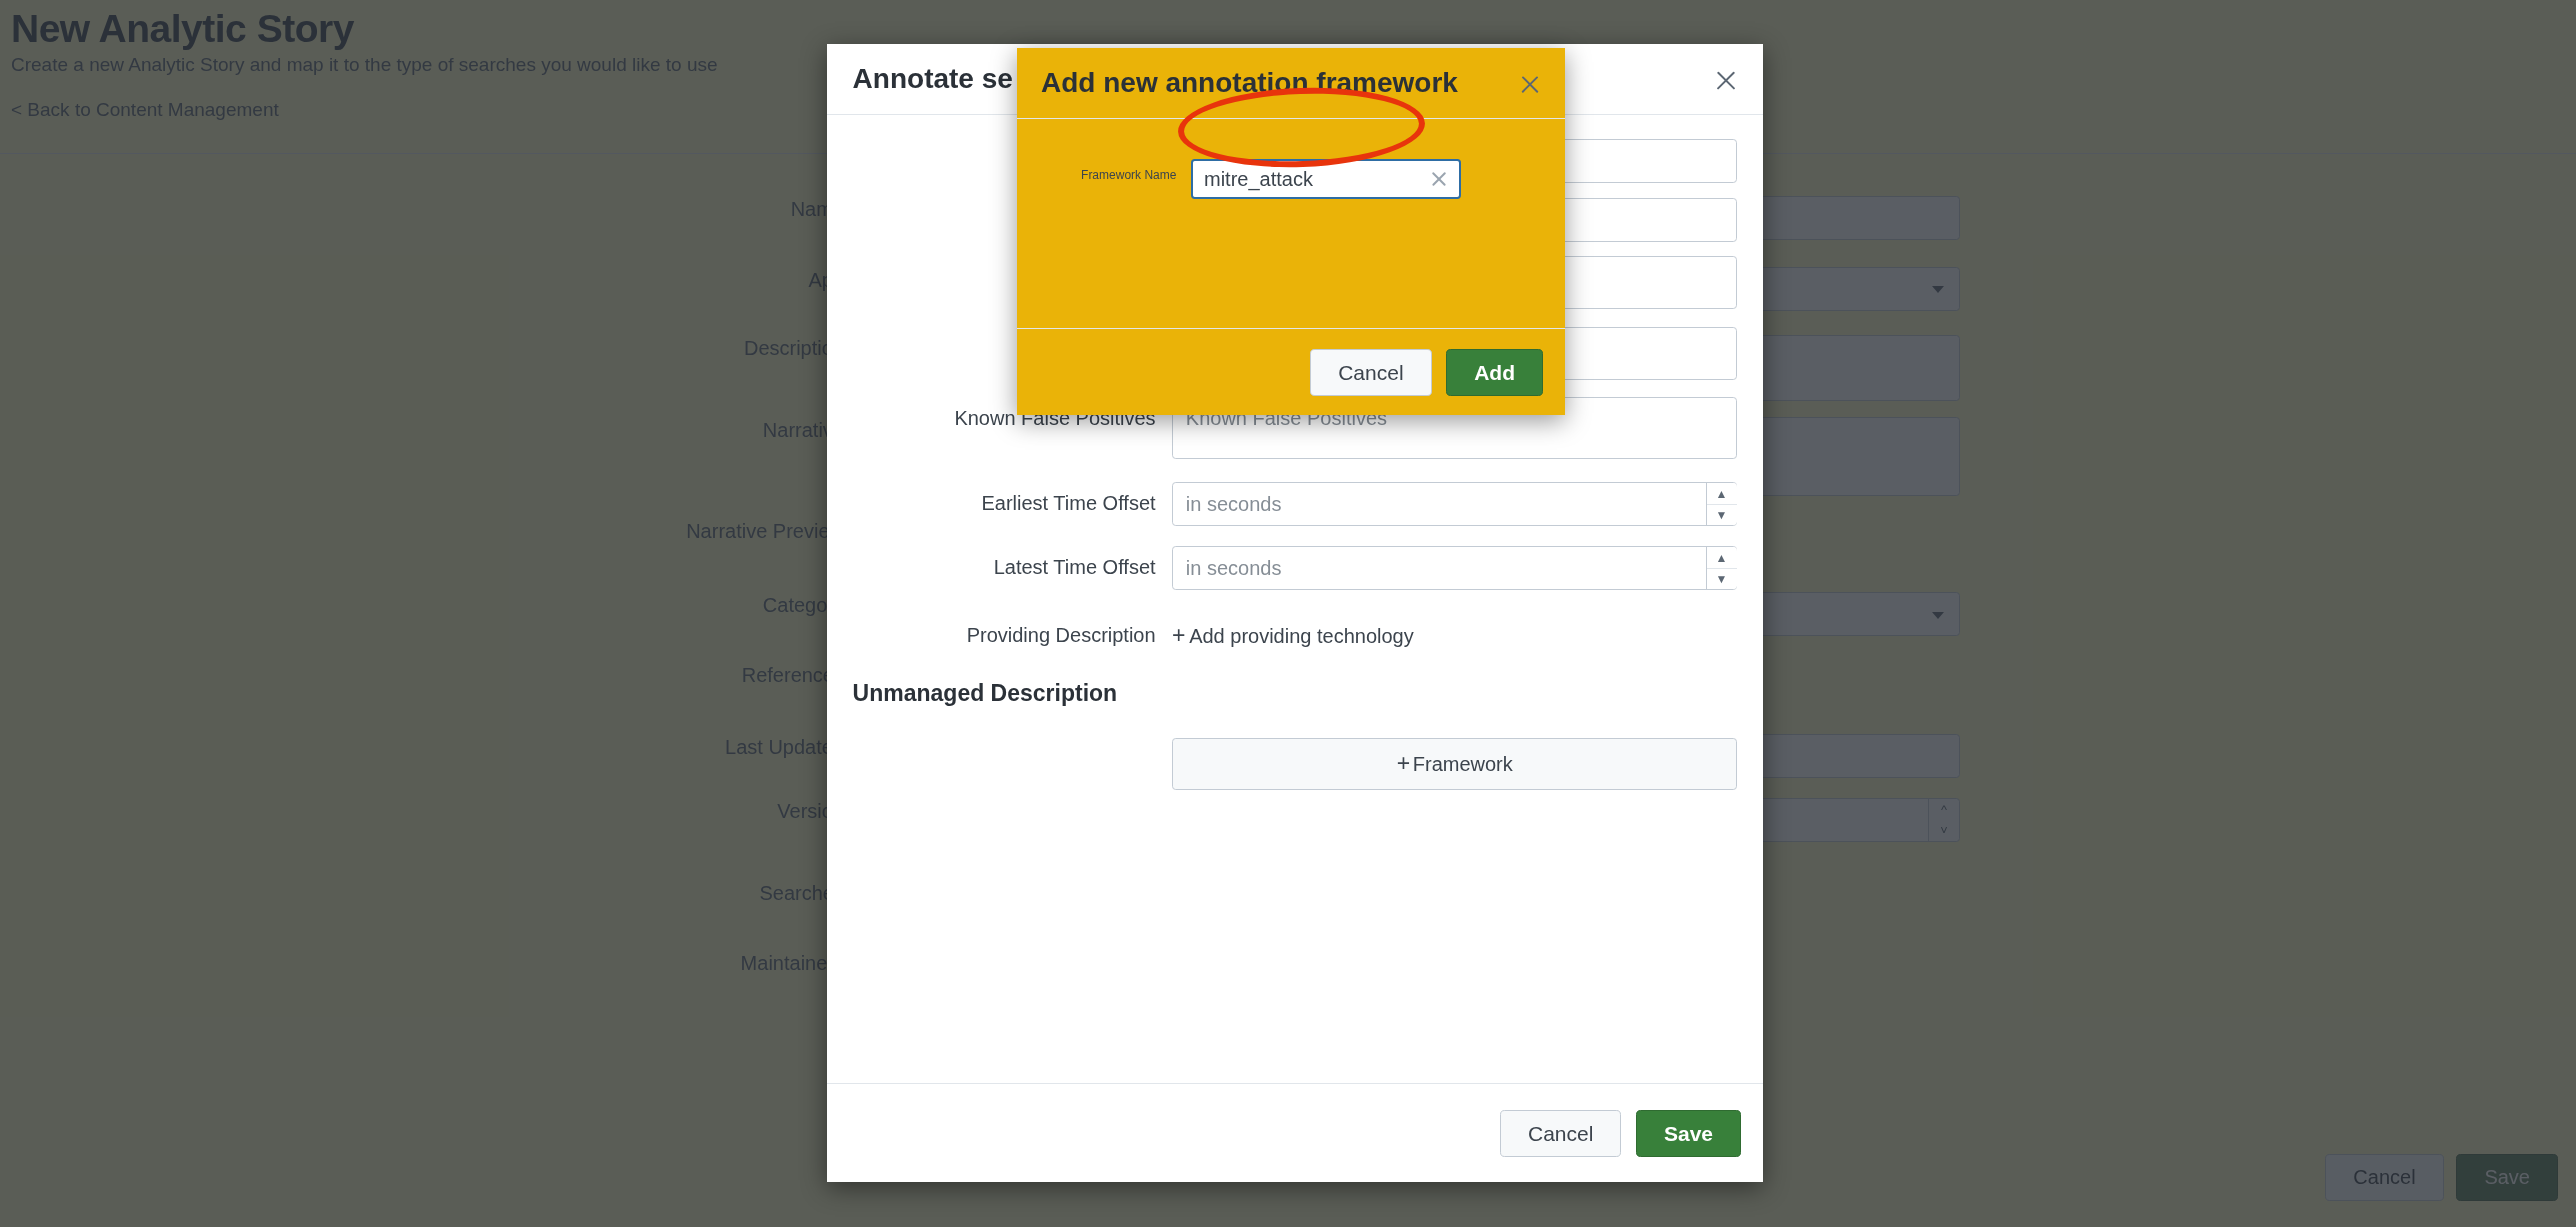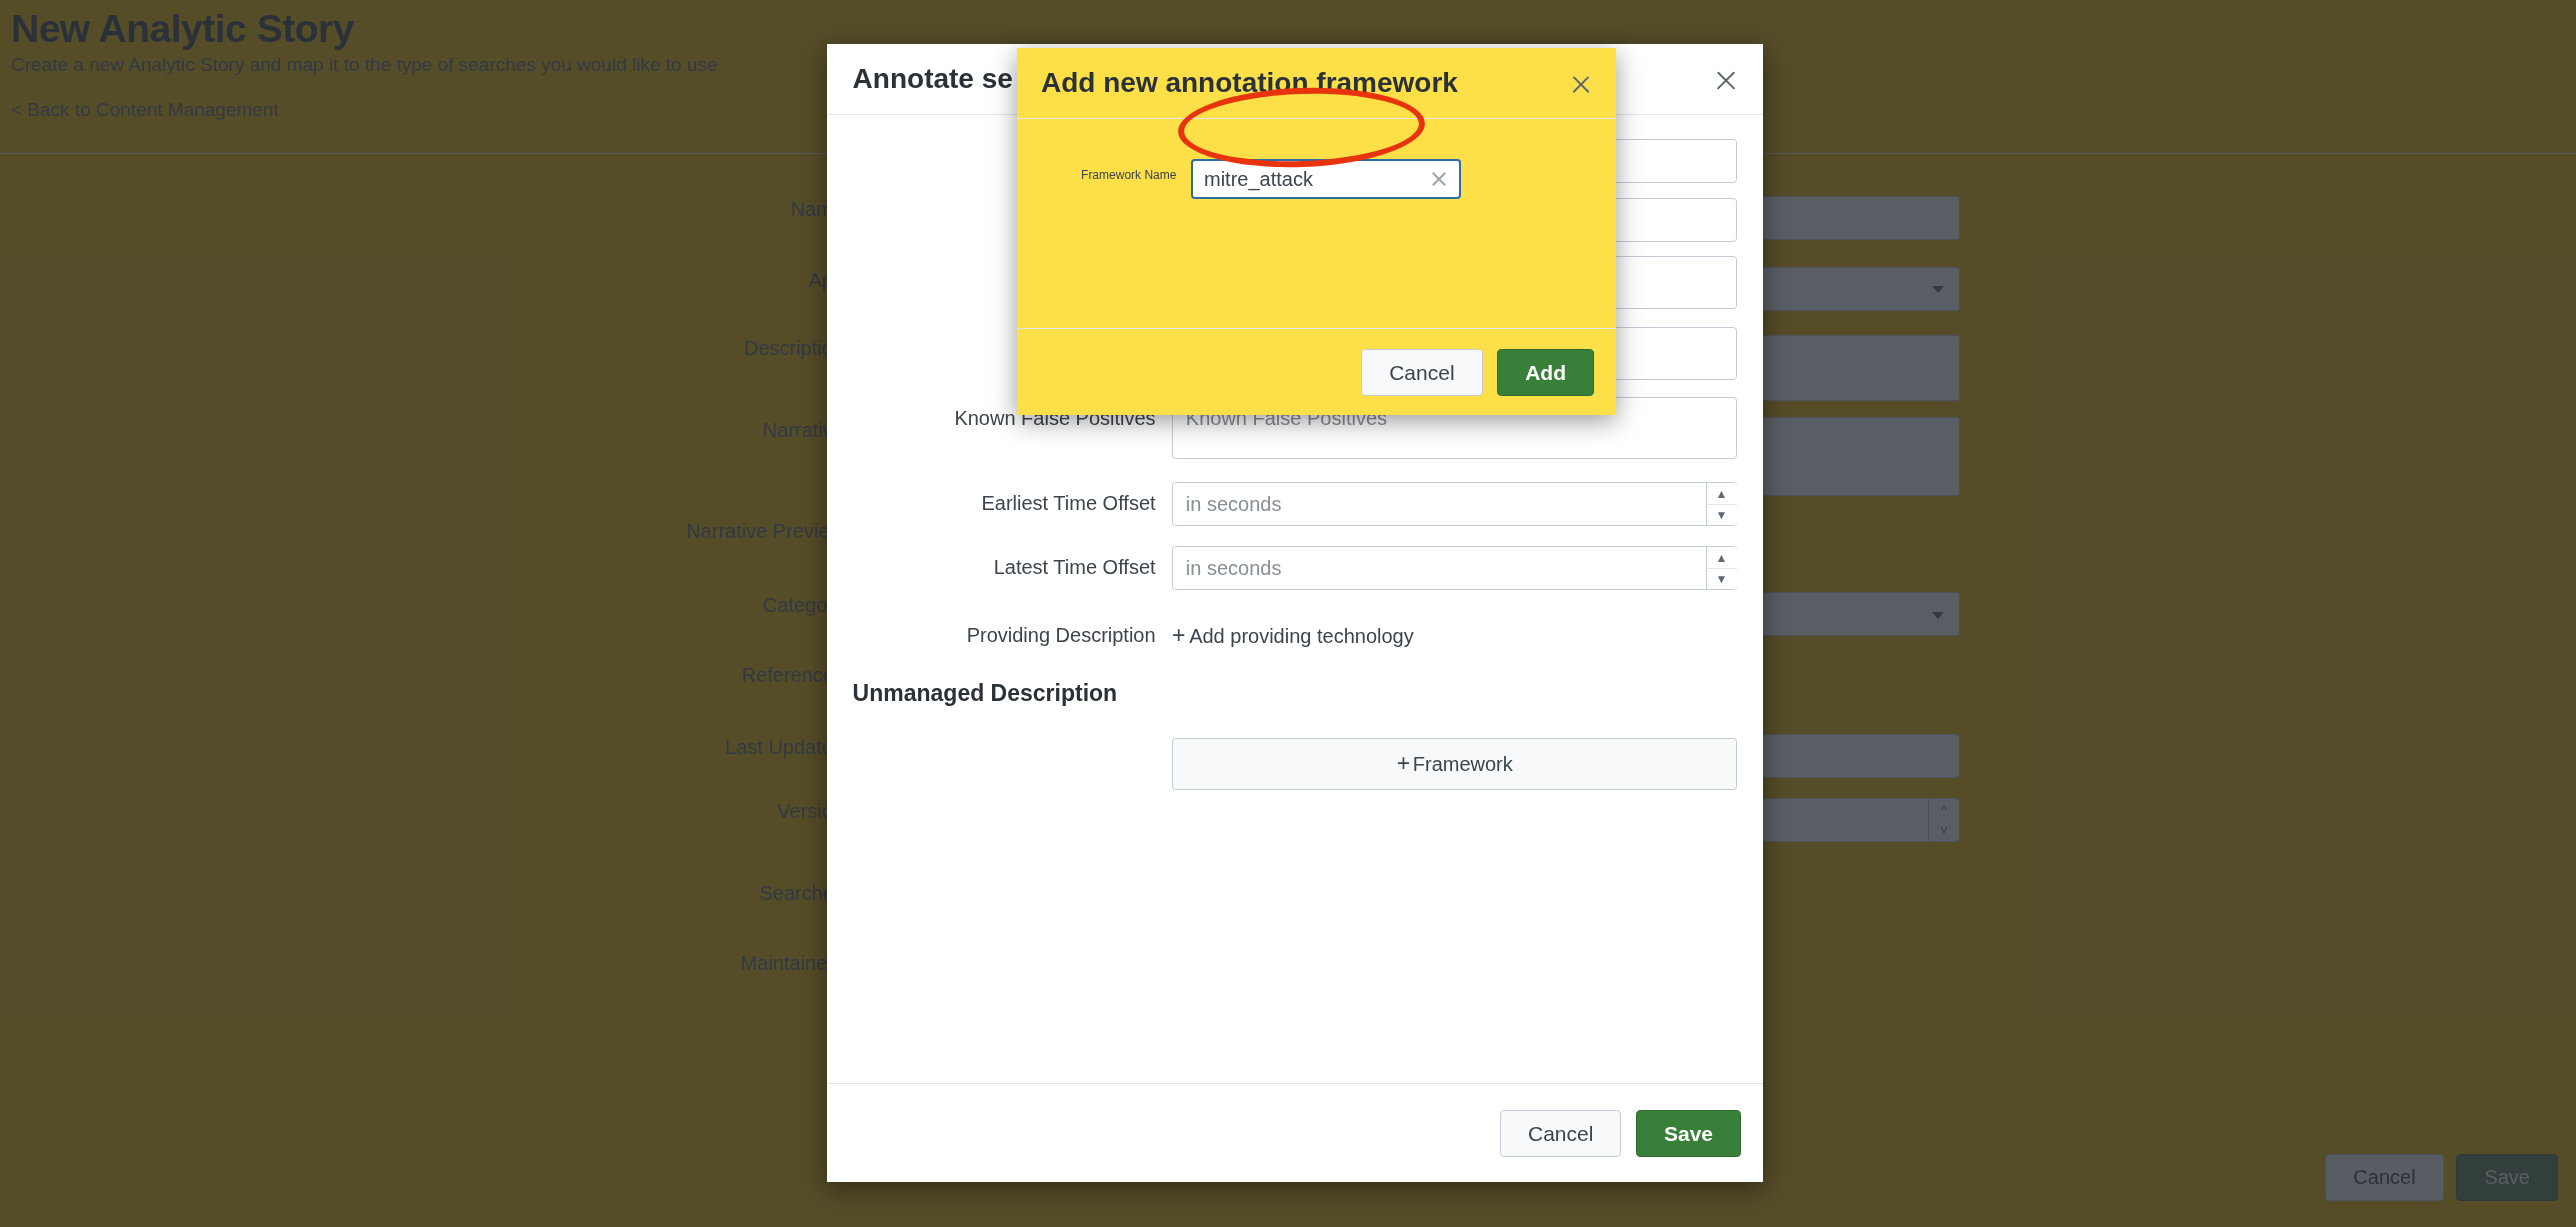--- a/index.html
+++ b/index.html
@@ -7,21 +7,21 @@
     margin: 0; padding: 0;
     width: 2576px; height: 1228px;
     overflow: hidden;
     font-family: "Liberation Sans", sans-serif;
   }
 
   
   #bg-page {
     position: absolute;
     inset: 0;
-    background: #eab308;
+    background: #fef9c3;
     color: #3c444d;
   }
   #bg-dim {
     position: absolute;
     inset: 0;
     background: rgba(38, 44, 51, 0.76);
     z-index: 5;
   }
 
   .bg-header { position: absolute; left: 11px; top: 9px; }
@@ -189,22 +189,22 @@
     border: 0.9px solid #c3cbd4; border-radius: 3.7px;
     background: #f7f9fa; color: #3c444d; font-size: 20px;
     cursor: pointer; font-family: "Liberation Sans", sans-serif;
   }
   .fw-btn .plus { font-size: 23px; margin-right: 2.7px; }
 
   
   #inner-modal {
     position: absolute;
     left: 1017px; top: 48px;
-    width: 599px; height: 367px;
-    background: #fde047;
+    width: 548px; height: 367px;
+    background: #eab308;
     box-shadow: 0 6.4px 24px rgba(0,0,0,0.40);
     z-index: 20;
     display: flex; flex-direction: column;
   }
   .im-head {
     flex: 0 0 71px; border-bottom: 0.9px solid #e1e6eb;
     display: flex; align-items: center; padding: 0 24px; position: relative;
   }
   .im-title { font-size: 28px; font-weight: bold; color: #2b3138; }
   .im-close {

